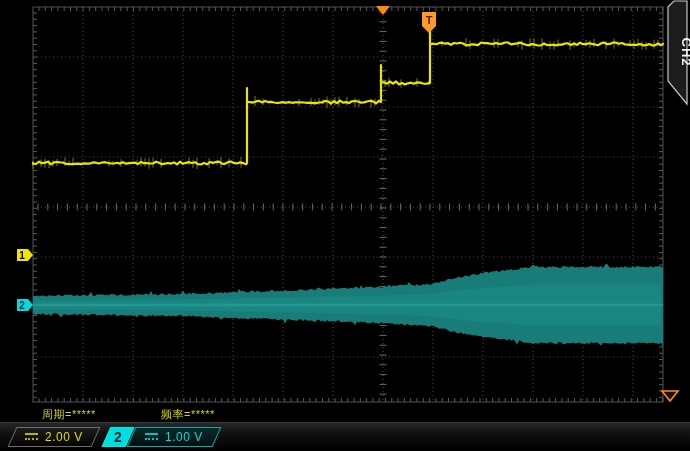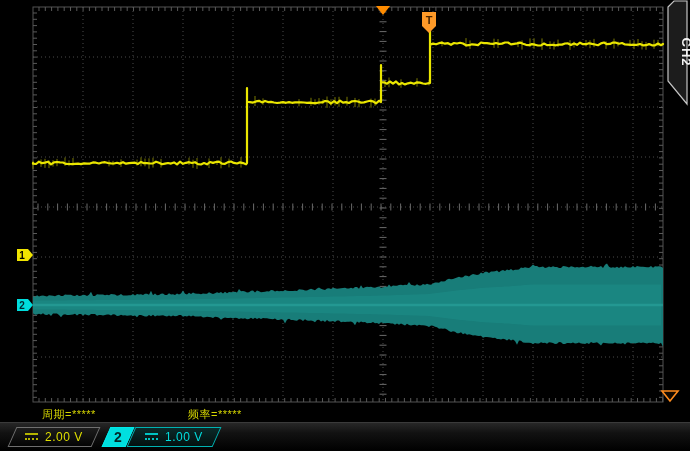--- a/index.html
+++ b/index.html
@@ -2,21 +2,21 @@
 <html><head>
 <meta charset="utf-8">
 <style>
   html,body{margin:0;padding:0;background:#000;}
   body{width:690px;height:451px;position:relative;overflow:hidden;
        font-family:"Liberation Sans",sans-serif;}
   #scope-svg{position:absolute;left:0;top:0;}
   .meas-row{position:absolute;top:407px;left:0;width:690px;height:15px;pointer-events:none;}
   .meas{position:absolute;color:#d6d600;font-size:11px;letter-spacing:.5px;white-space:pre;}
   #meas-period{left:42px;}
-  #meas-freq{left:188px;}
+  #meas-freq{left:161px;}
   
   .status-bar{position:absolute;left:0;top:422px;width:690px;height:29px;
       background:linear-gradient(180deg,#272727 0,#121212 35%,#000 100%);
       border-top:1px solid #3a3a3a;box-sizing:border-box;}
   .chblock{position:absolute;top:4px;height:20px;box-sizing:border-box;
       transform:skewX(-24deg);display:flex;align-items:center;justify-content:center;}
   .unskew{transform:skewX(24deg);display:flex;align-items:center;gap:7px;}
   #ch1-block{left:12px;width:84px;border:1px solid #6f6f6f;
       background:linear-gradient(180deg,#1d1d1d,#040404);}
   #ch1-block .scale{color:#dede00;}

